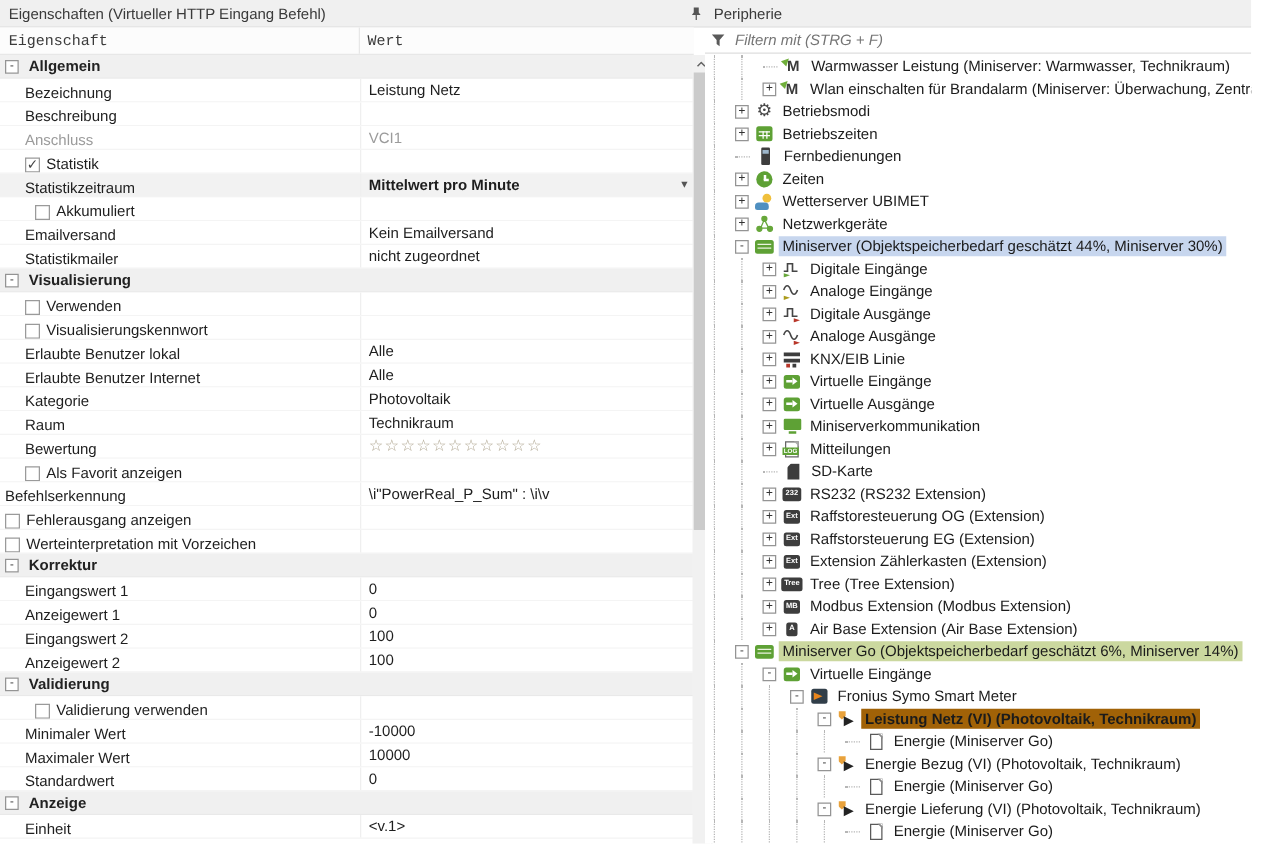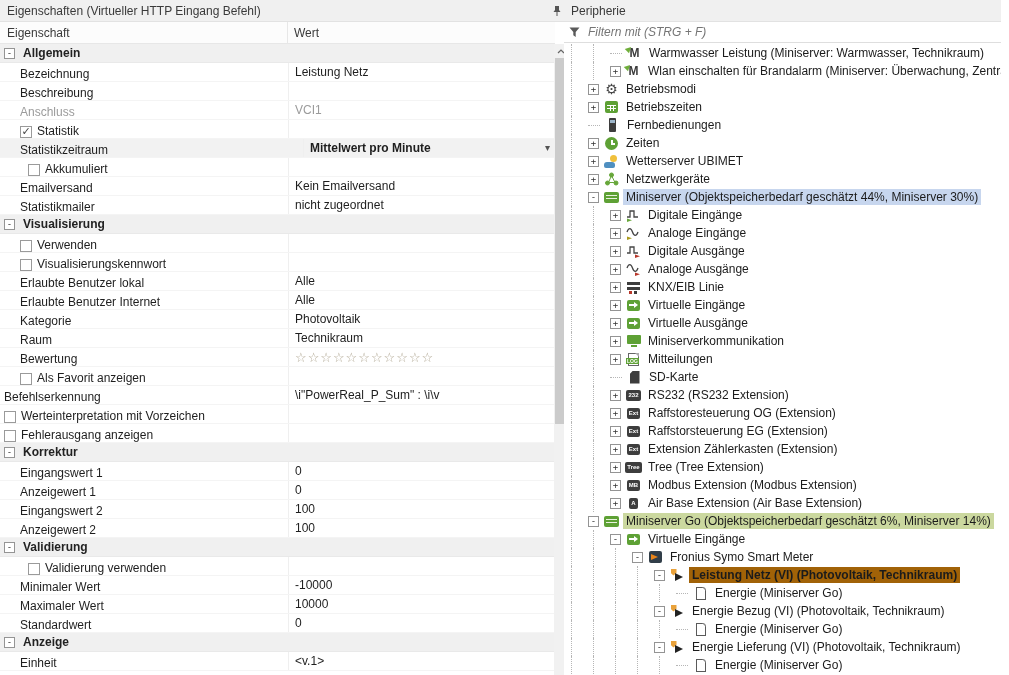--- a/index.html
+++ b/index.html
@@ -7,28 +7,28 @@
     width:1009px;height:675px;position:relative;overflow:hidden;
     font-family:"Liberation Sans",sans-serif;font-size:12px;color:#1e1e1e;background:#fff;
   }
   .b{font-weight:bold;}
   
   .lp{position:absolute;left:0;top:0;width:570px;height:675px;background:#fff;border-right:1px solid #d8d8d8;box-sizing:border-box;}
   .rp{position:absolute;left:564px;top:0;width:437px;height:675px;background:#fff;overflow:hidden;}
   .panel-header{height:22px;background:#f0f0f0;border-bottom:1px solid #e2e2e2;display:flex;align-items:center;padding:0 7px;color:#3a3a3a;box-sizing:border-box;}
   .panel-header .sp{flex:1;}
   
-  .col-head{height:22px;display:flex;border-bottom:1px solid #e7e7e7;background:#fcfcfc;color:#3a3a3a;box-sizing:border-box;width:555px;}
+  .col-head{height:22px;display:flex;border-bottom:1px solid #e7e7e7;background:#fcfcfc;color:#3a3a3a;box-sizing:border-box;width:555px;font-family:Liberation Mono, monospace;}
   .col-head .c1{width:288px;padding-left:7px;display:flex;align-items:center;border-right:1px solid #e7e7e7;box-sizing:border-box;}
   .col-head .c2{flex:1;padding-left:6px;display:flex;align-items:center;}
   
   .grid{position:absolute;top:44px;left:0;width:555px;}
   .p-row{height:19px;display:flex;align-items:center;border-bottom:1px solid #f4f4f4;box-sizing:border-box;position:relative;background:#fff;}
   .p-row.group{background:#f0f0f0;font-weight:bold;color:#222;padding-left:4px;gap:8px;border-bottom:1px solid #e9e9e9;}
-  .p-row.sel{background:#f2f2f2;gap:15px;}
+  .p-row.sel{background:#f2f2f2;}
   .p-row.dis .lab-t,.p-row.dis .val{color:#9b9b9b;}
   .lab{width:288px;box-sizing:border-box;display:flex;align-items:flex-end;gap:5px;overflow:hidden;white-space:nowrap;height:100%;}
   .val{flex:1;padding-left:6px;display:flex;align-items:center;overflow:hidden;white-space:nowrap;border-left:1px solid #efefef;height:100%;position:relative;}
   .ind0{padding-left:4px;}
   .ind1{padding-left:20px;}
   .ind2{padding-left:28px;}
   .cb{width:12px;height:12px;border:1px solid #9a9a9a;background:#fff;box-sizing:border-box;flex:none;
       display:inline-flex;align-items:center;justify-content:center;color:#454545;
       font:11px/10px "DejaVu Sans",sans-serif;}
   .stars{color:#b2a995;font-family:"DejaVu Sans",sans-serif;font-size:13px;letter-spacing:1px;}
@@ -254,28 +254,28 @@
         <div class="lab ind0">
           <span class="lab-t">Befehlserkennung</span>
         </div>
         <div class="val">
           <span>\i"PowerReal_P_Sum" : \i\v</span>
         </div>
       </div>
       <div class="p-row">
         <div class="lab ind0">
           <span class="cb"></span>
-          <span class="lab-t">Werteinterpretation mit Vorzeichen</span>
+          <span class="lab-t">Fehlerausgang anzeigen</span>
         </div>
         <div class="val"></div>
       </div>
       <div class="p-row">
         <div class="lab ind0">
           <span class="cb"></span>
-          <span class="lab-t">Fehlerausgang anzeigen</span>
+          <span class="lab-t">Werteinterpretation mit Vorzeichen</span>
         </div>
         <div class="val"></div>
       </div>
       <div class="p-row group">
         <span class="exp">-</span>
         <span class="g-lab">Korrektur</span>
       </div>
       <div class="p-row">
         <div class="lab ind1">
           <span class="lab-t">Eingangswert 1</span>

